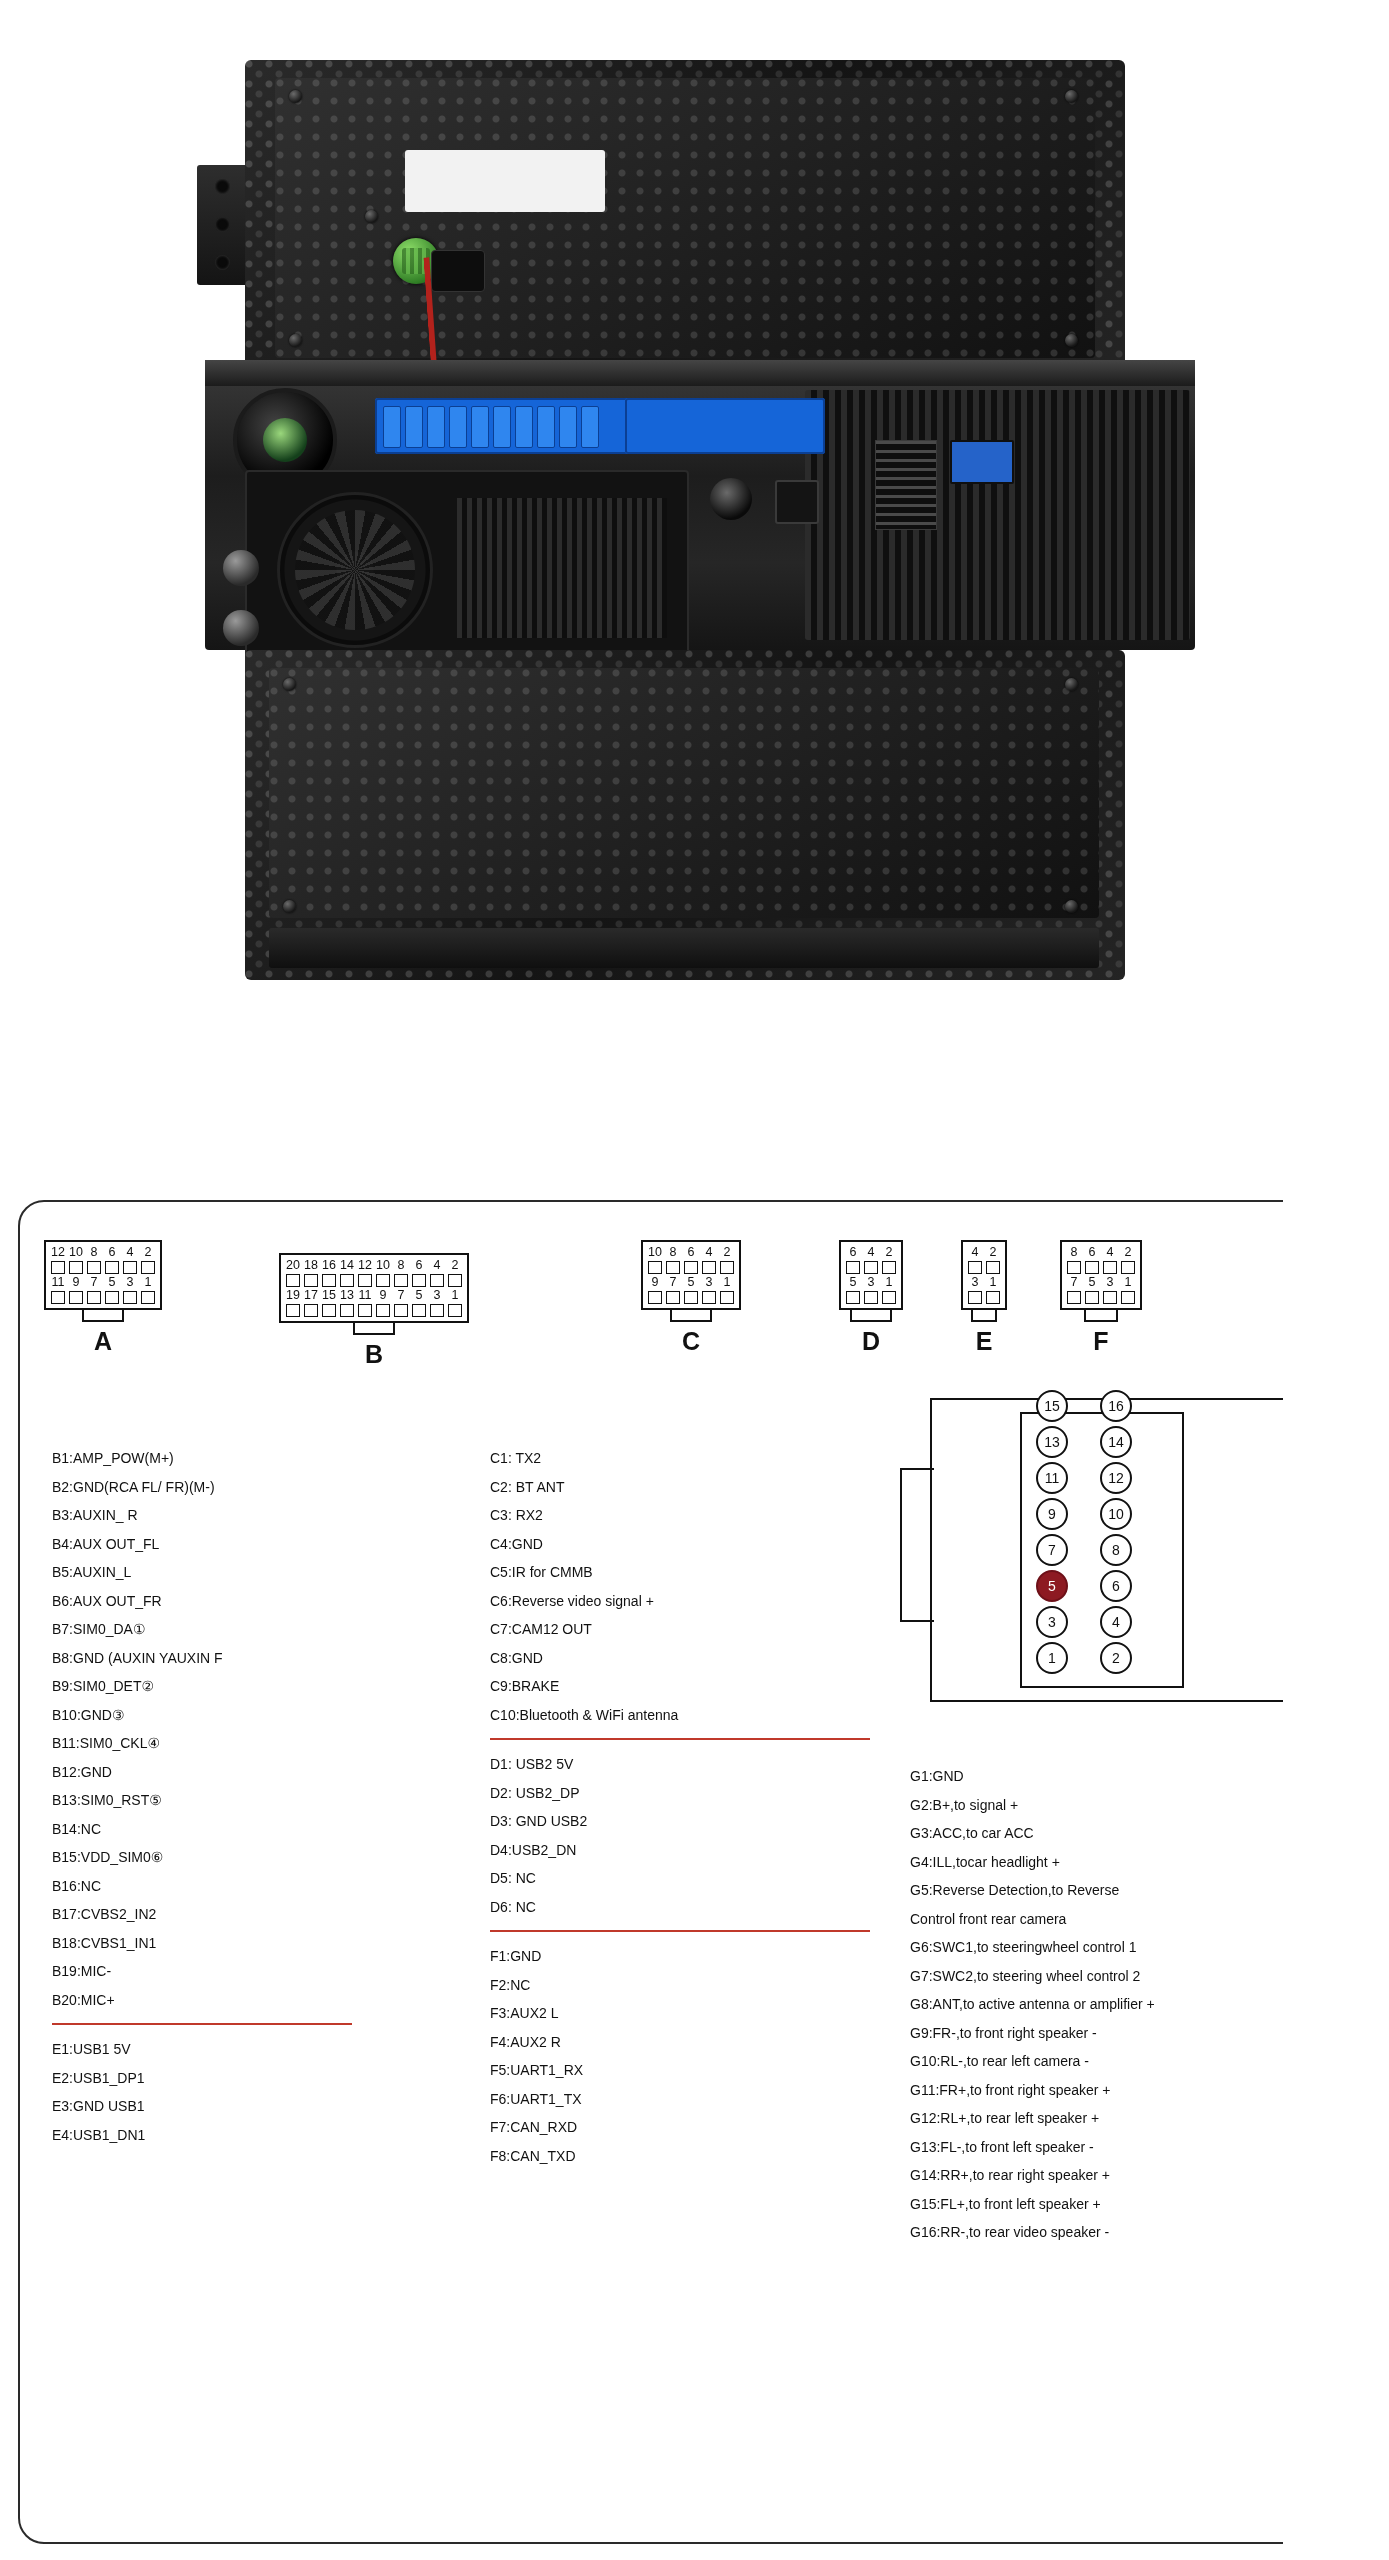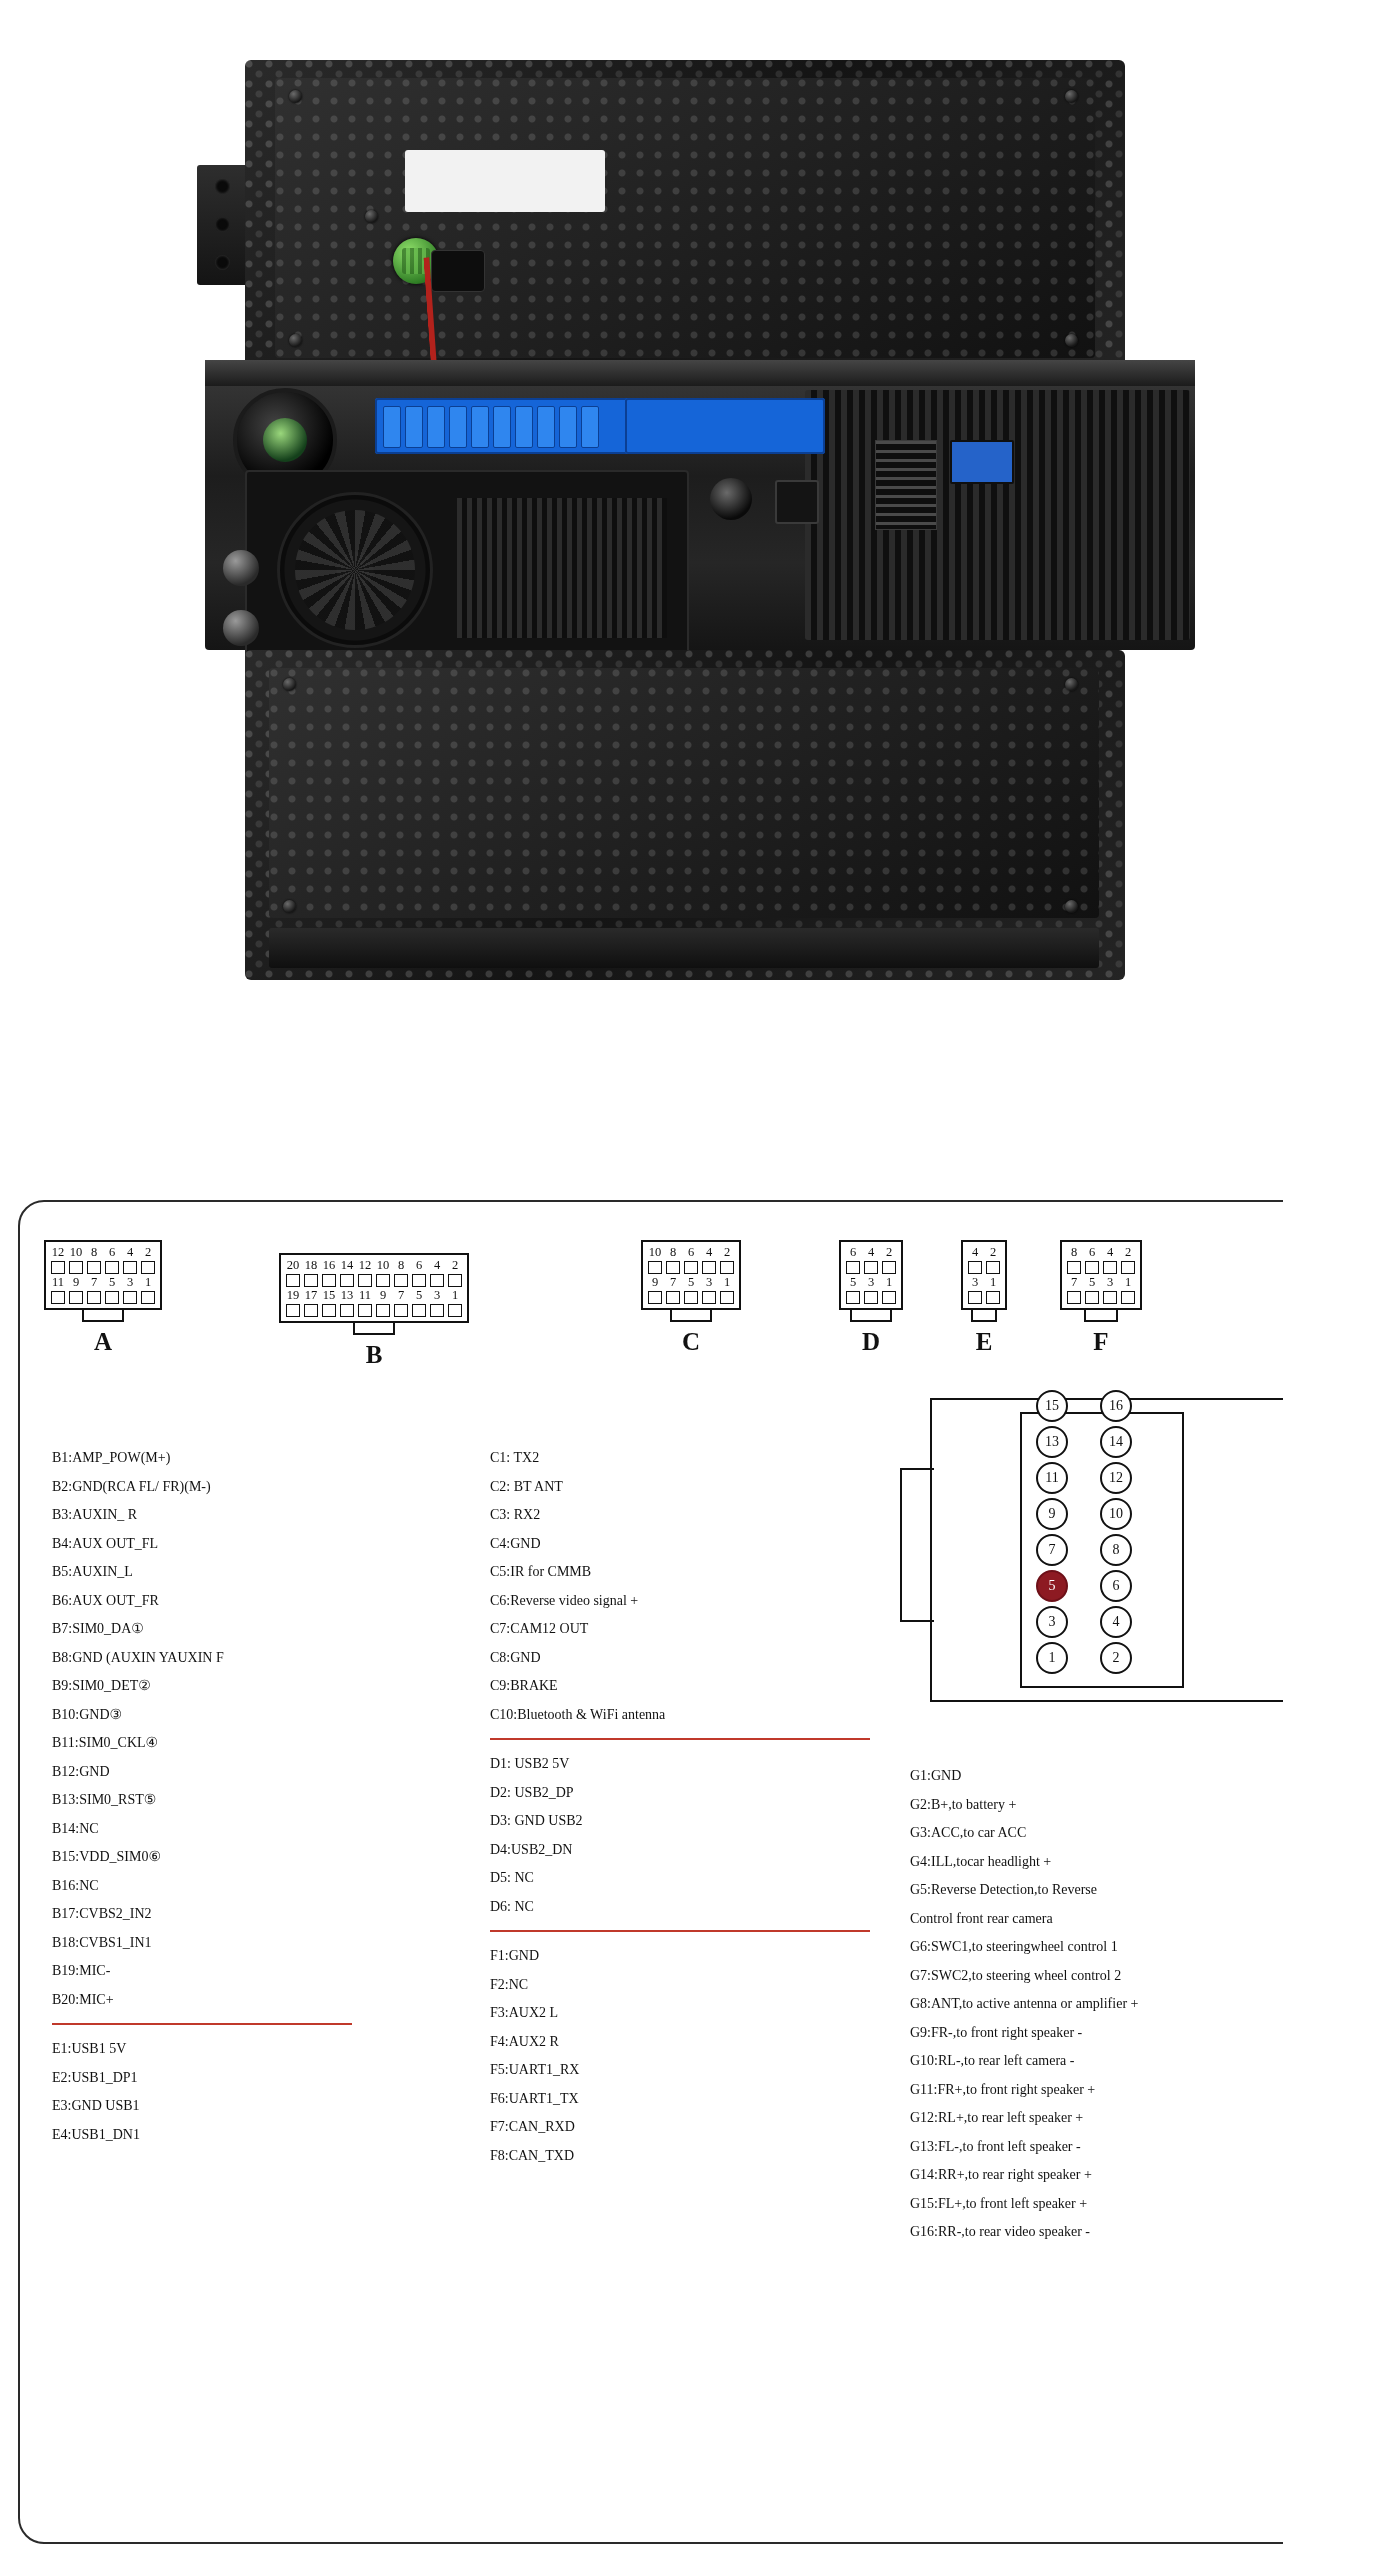--- a/index.html
+++ b/index.html
@@ -1,17 +1,17 @@
 <!DOCTYPE html>
 <html><head>
 <meta charset="utf-8">
 <style>
   html,body{margin:0;padding:0;background:#ffffff;}
   body{width:1389px;height:2560px;font-family:"Liberation Sans",sans-serif;color:#111;}
-  .page{position:relative;width:1283px;height:2560px;overflow:hidden;font-family:Liberation Serif, serif;}
+  .page{position:relative;width:1283px;height:2560px;overflow:hidden;}
 
   
   .photo{position:absolute;left:0;top:0;width:1389px;height:1195px;background:#ffffff;}
   .unit{position:absolute;left:205px;top:60px;width:990px;height:1100px;}
 
   .carbon{
     background-color:#1a1a1a;
     background-image:
       radial-gradient(circle at 4px 4px, rgba(255,255,255,0.16) 0 3px, rgba(0,0,0,0) 4px),
       radial-gradient(circle at 14px 14px, rgba(255,255,255,0.10) 0 3px, rgba(0,0,0,0) 4px),
@@ -497,21 +497,21 @@
         <div class="gpin" style="left:14px;top:12px;">13</div>
         <div class="gpin" style="left:78px;top:12px;">14</div>
         <div class="gpin" style="left:14px;top:-24px;">15</div>
         <div class="gpin" style="left:78px;top:-24px;">16</div>
       </div>
       <div class="gletter">G</div>
     </div>
 
     <div class="col col3">
       <div>G1:GND</div>
-      <div>G2:B+,to battery +</div>
+      <div>G2:B+,to signal +</div>
       <div>G3:ACC,to car ACC</div>
       <div>G4:ILL,tocar headlight +</div>
       <div>G5:Reverse Detection,to Reverse</div>
       <div>Control front rear camera</div>
       <div>G6:SWC1,to steeringwheel control 1</div>
       <div>G7:SWC2,to steering wheel control 2</div>
       <div>G8:ANT,to active antenna or amplifier +</div>
       <div>G9:FR-,to front right speaker -</div>
       <div>G10:RL-,to rear left camera -</div>
       <div>G11:FR+,to front right speaker +</div>

